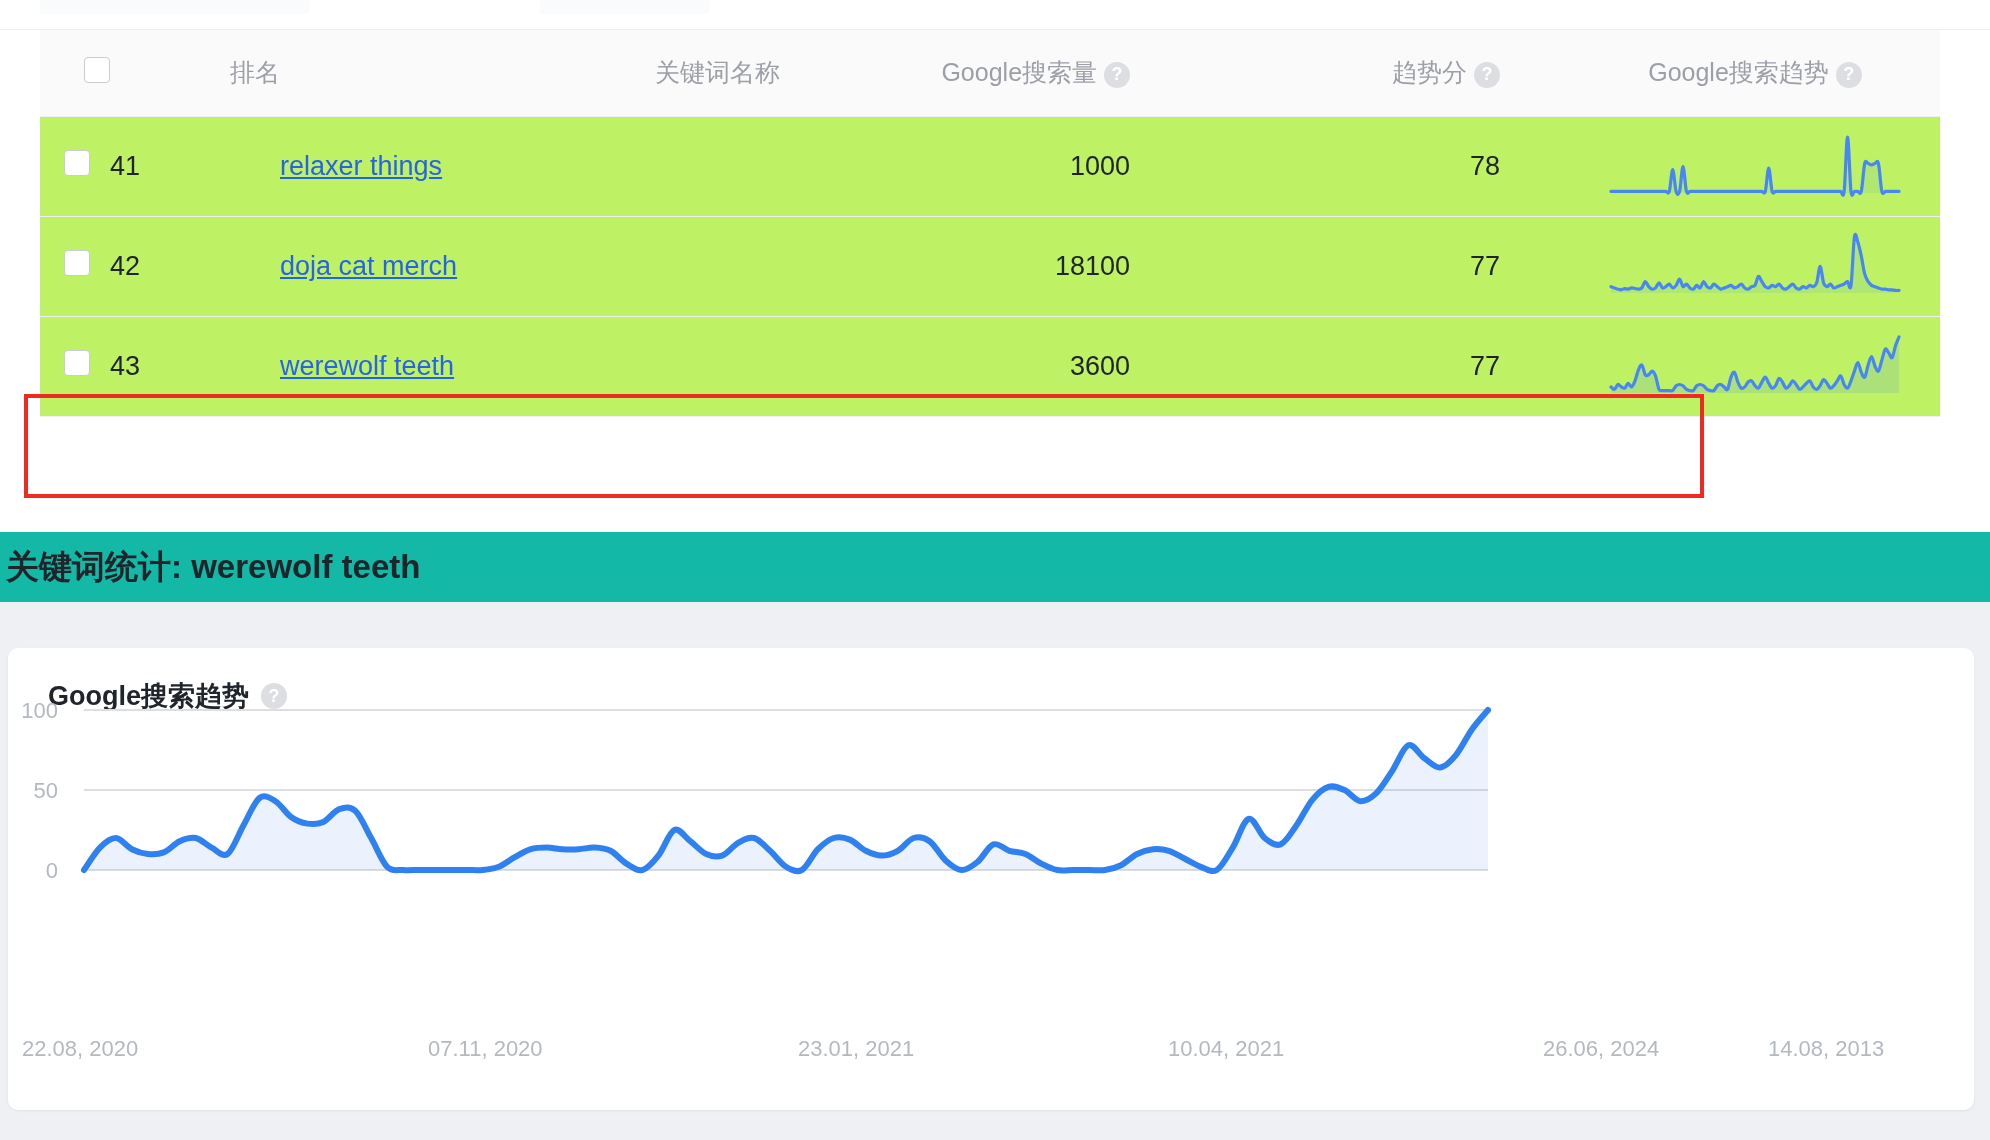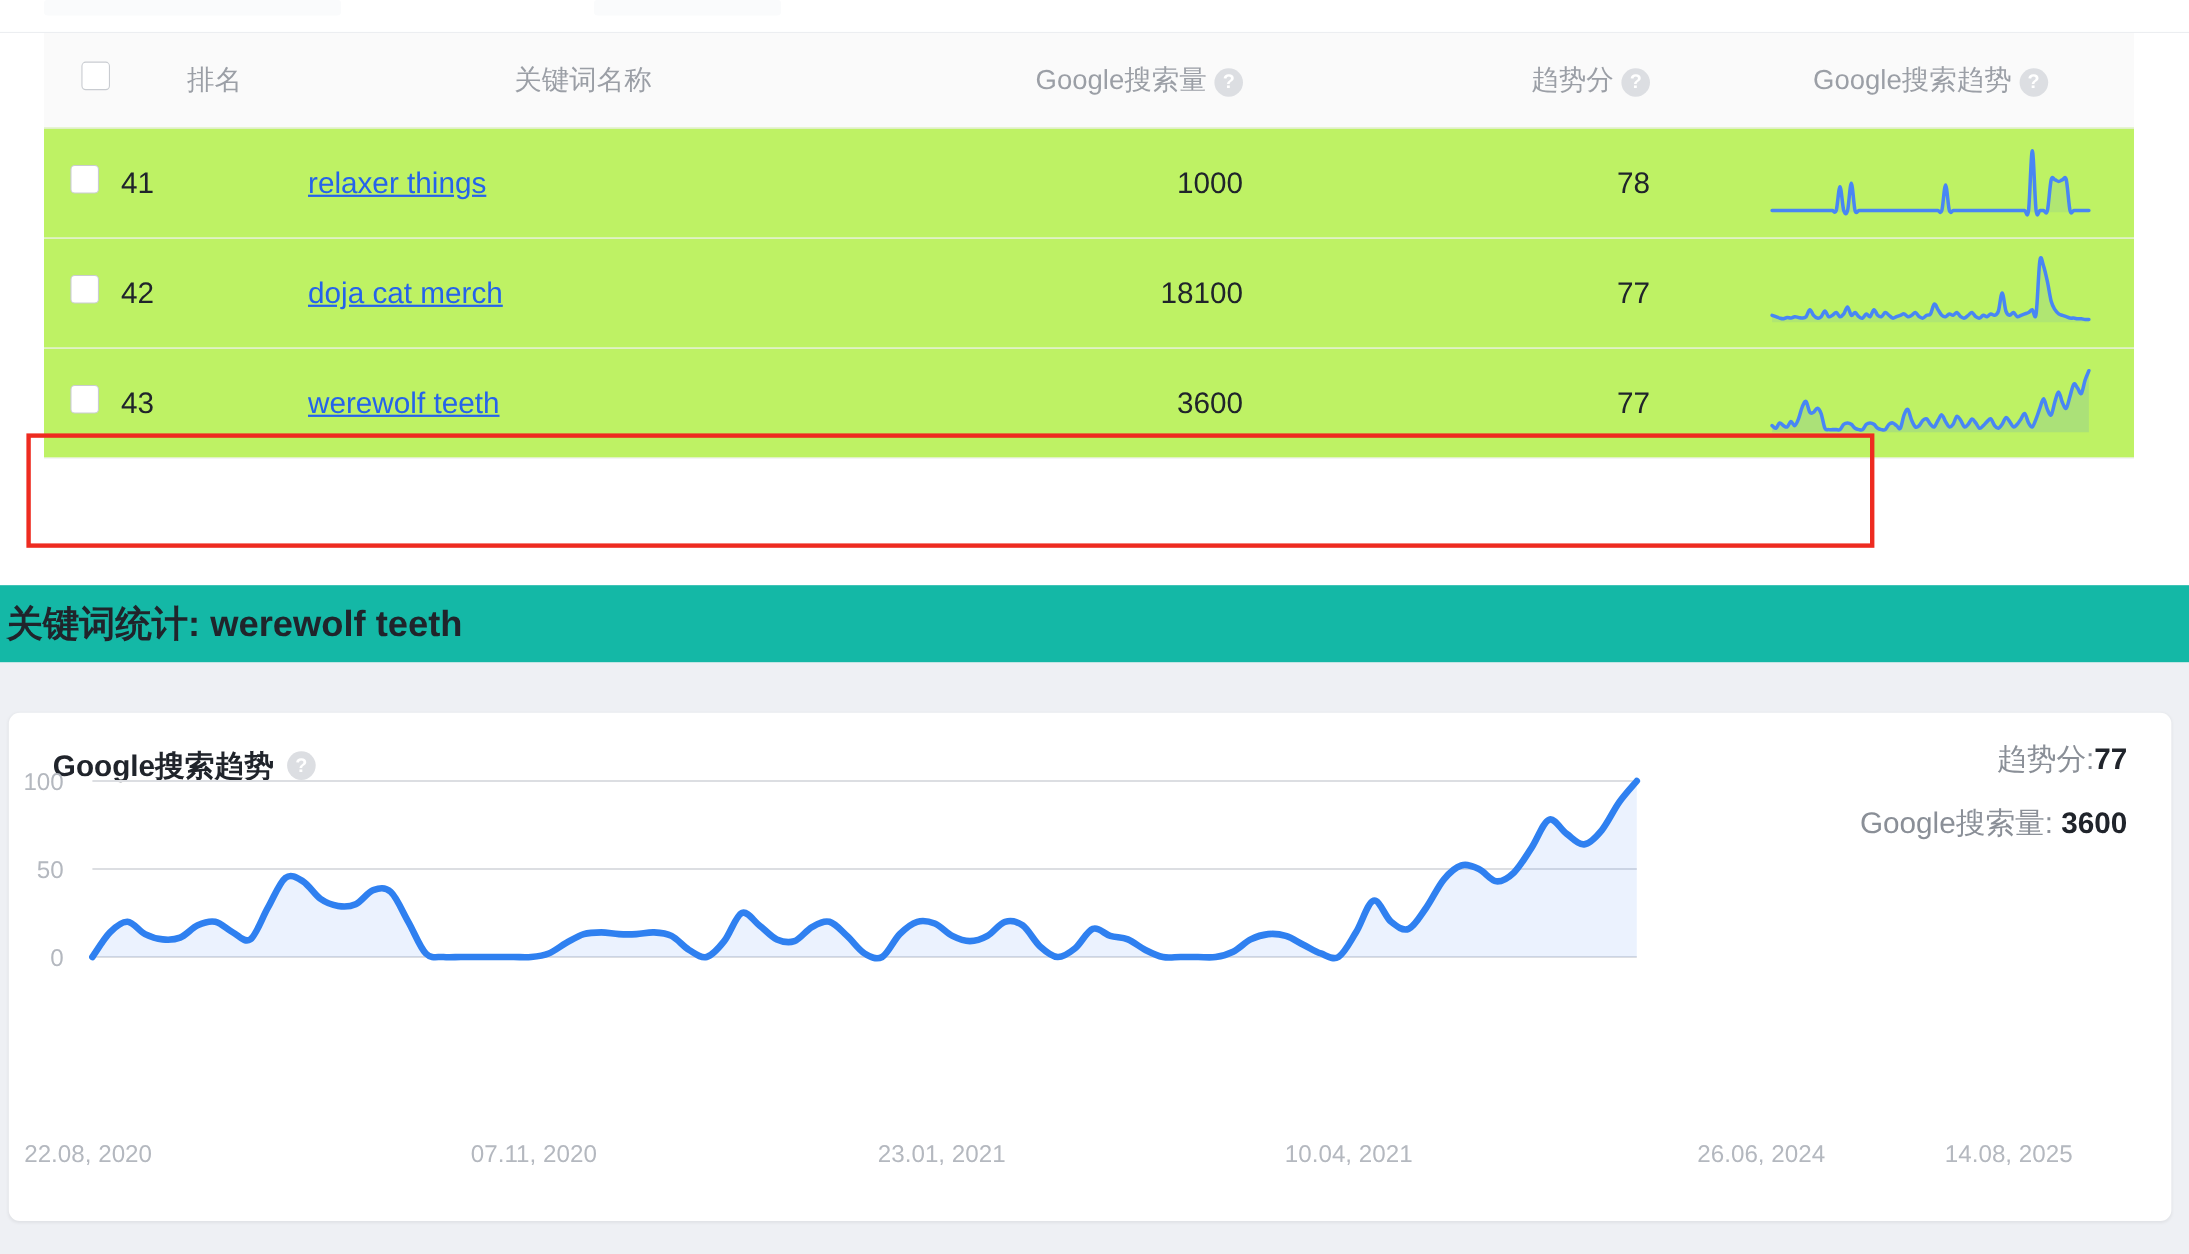--- a/index.html
+++ b/index.html
@@ -29,21 +29,21 @@
     background: #fafbfc; border-radius: 3px;
   }
 
   table.kw { position: absolute; left: 40px; top: 30px; width: 1900px; border-collapse: collapse; }
   table.kw thead th {
     background: #fafafa;
     height: 86px;
     font-size: 25px;
     font-weight: 400;
     color: #9b9fa6;
-    text-align: center;
+    text-align: right;
     vertical-align: middle;
     padding: 0;
     border-bottom: 1px solid #edeef0;
     white-space: nowrap;
   }
   .col-chk   { width: 70px;  padding-left: 24px !important; }
   .col-rank  { width: 170px; }
   .col-name  { width: 500px; }
   .col-vol   { width: 460px; text-align: right !important; padding-right: 110px !important; }
   .col-score { width: 330px; text-align: right !important; padding-right: 70px !important; }
@@ -226,38 +226,34 @@
 </div>
 
 <div class="card">
   <div class="card-head">
     <span class="ttl">
       <span>Google搜索趋势</span>
       <span class="qmark">?</span>
     </span>
   </div>
 
-  <div class="stats">
-    <div class="srow1"><span>趋势分:</span><b>77</b></div>
-    <div class="srow2"><span>Google搜索量: </span><b>3600</b></div>
-  </div>
 
   <div class="chart-area">
     <div class="ylabel" id="ylab0" style="left:-10px; top:210px;">0</div>
     <div class="ylabel" id="ylab1" style="left:-10px; top:130px;">50</div>
     <div class="ylabel" id="ylab2" style="left:-10px; top:50px;">100</div>
 
     <svg width="1966" height="462" viewBox="0 0 1966 462" style="position:absolute;left:0;top:0;">
       <line x1="76" y1="222" x2="1480" y2="222" stroke="#dcdee2" stroke-width="2"></line>
       <line x1="76" y1="142" x2="1480" y2="142" stroke="#dcdee2" stroke-width="2"></line>
       <line x1="76" y1="62" x2="1480" y2="62" stroke="#dcdee2" stroke-width="2"></line>
       <path id="main-area" fill="#3b82f6" fill-opacity="0.10" d="M76.00,222.00C78.66,218.27 86.64,204.93 91.95,199.60C97.27,194.27 102.59,189.73 107.91,190.00C113.23,190.27 118.55,198.53 123.86,201.20C129.18,203.87 134.50,205.47 139.82,206.00C145.14,206.53 150.45,206.53 155.77,204.40C161.09,202.27 166.41,195.60 171.73,193.20C177.05,190.80 182.36,188.93 187.68,190.00C193.00,191.07 198.32,196.93 203.64,199.60C208.95,202.27 214.27,209.73 219.59,206.00C224.91,202.27 230.23,186.53 235.55,177.20C240.86,167.87 246.18,154.00 251.50,150.00C256.82,146.00 262.14,150.00 267.45,153.20C272.77,156.40 278.09,165.47 283.41,169.20C288.73,172.93 294.05,174.80 299.36,175.60C304.68,176.40 310.00,176.40 315.32,174.00C320.64,171.60 325.95,163.07 331.27,161.20C336.59,159.33 341.91,158.00 347.23,162.80C352.55,167.60 357.86,180.67 363.18,190.00C368.50,199.33 373.82,213.47 379.14,218.80C384.45,224.13 389.77,221.47 395.09,222.00C400.41,222.53 405.73,222.00 411.05,222.00C416.36,222.00 421.68,222.00 427.00,222.00C432.32,222.00 437.64,222.00 442.95,222.00C448.27,222.00 453.59,222.00 458.91,222.00C464.23,222.00 469.55,222.53 474.86,222.00C480.18,221.47 485.50,220.93 490.82,218.80C496.14,216.67 501.45,212.13 506.77,209.20C512.09,206.27 517.41,202.80 522.73,201.20C528.05,199.60 533.36,199.60 538.68,199.60C544.00,199.60 549.32,200.93 554.64,201.20C559.95,201.47 565.27,201.47 570.59,201.20C575.91,200.93 581.23,199.33 586.55,199.60C591.86,199.87 597.18,200.13 602.50,202.80C607.82,205.47 613.14,212.40 618.45,215.60C623.77,218.80 629.09,223.33 634.41,222.00C639.73,220.67 645.05,214.27 650.36,207.60C655.68,200.93 661.00,184.40 666.32,182.00C671.64,179.60 676.95,189.20 682.27,193.20C687.59,197.20 692.91,203.60 698.23,206.00C703.55,208.40 708.86,209.47 714.18,207.60C719.50,205.73 724.82,197.73 730.14,194.80C735.45,191.87 740.77,188.67 746.09,190.00C751.41,191.33 756.73,198.00 762.05,202.80C767.36,207.60 772.68,215.60 778.00,218.80C783.32,222.00 788.64,224.93 793.95,222.00C799.27,219.07 804.59,206.53 809.91,201.20C815.23,195.87 820.55,191.60 825.86,190.00C831.18,188.40 836.50,189.47 841.82,191.60C847.14,193.73 852.45,200.13 857.77,202.80C863.09,205.47 868.41,207.60 873.73,207.60C879.05,207.60 884.36,205.73 889.68,202.80C895.00,199.87 900.32,191.60 905.64,190.00C910.95,188.40 916.27,189.47 921.59,193.20C926.91,196.93 932.23,207.60 937.55,212.40C942.86,217.20 948.18,221.73 953.50,222.00C958.82,222.27 964.14,218.27 969.45,214.00C974.77,209.73 980.09,198.27 985.41,196.40C990.73,194.53 996.05,201.20 1001.36,202.80C1006.68,204.40 1012.00,203.87 1017.32,206.00C1022.64,208.13 1027.95,212.93 1033.27,215.60C1038.59,218.27 1043.91,220.93 1049.23,222.00C1054.55,223.07 1059.86,222.00 1065.18,222.00C1070.50,222.00 1075.82,222.00 1081.14,222.00C1086.45,222.00 1091.77,222.80 1097.09,222.00C1102.41,221.20 1107.73,219.87 1113.05,217.20C1118.36,214.53 1123.68,208.67 1129.00,206.00C1134.32,203.33 1139.64,201.73 1144.95,201.20C1150.27,200.67 1155.59,201.20 1160.91,202.80C1166.23,204.40 1171.55,208.13 1176.86,210.80C1182.18,213.47 1187.50,216.93 1192.82,218.80C1198.14,220.67 1203.45,225.20 1208.77,222.00C1214.09,218.80 1219.41,208.13 1224.73,199.60C1230.05,191.07 1235.36,172.40 1240.68,170.80C1246.00,169.20 1251.32,185.73 1256.64,190.00C1261.95,194.27 1267.27,198.53 1272.59,196.40C1277.91,194.27 1283.23,184.67 1288.55,177.20C1293.86,169.73 1299.18,158.00 1304.50,151.60C1309.82,145.20 1315.14,140.40 1320.45,138.80C1325.77,137.20 1331.09,139.60 1336.41,142.00C1341.73,144.40 1347.05,152.67 1352.36,153.20C1357.68,153.73 1363.00,150.27 1368.32,145.20C1373.64,140.13 1378.95,130.80 1384.27,122.80C1389.59,114.80 1394.91,99.33 1400.23,97.20C1405.55,95.07 1410.86,106.27 1416.18,110.00C1421.50,113.73 1426.82,120.13 1432.14,119.60C1437.45,119.07 1442.77,113.20 1448.09,106.80C1453.41,100.40 1458.73,88.67 1464.05,81.20C1469.36,73.73 1477.34,65.20 1480.00,62.00L1480,222L76,222Z"></path>
       <path id="main-line" fill="none" stroke="#2f80f0" stroke-width="6" stroke-linejoin="round" stroke-linecap="round" d="M76.00,222.00C78.66,218.27 86.64,204.93 91.95,199.60C97.27,194.27 102.59,189.73 107.91,190.00C113.23,190.27 118.55,198.53 123.86,201.20C129.18,203.87 134.50,205.47 139.82,206.00C145.14,206.53 150.45,206.53 155.77,204.40C161.09,202.27 166.41,195.60 171.73,193.20C177.05,190.80 182.36,188.93 187.68,190.00C193.00,191.07 198.32,196.93 203.64,199.60C208.95,202.27 214.27,209.73 219.59,206.00C224.91,202.27 230.23,186.53 235.55,177.20C240.86,167.87 246.18,154.00 251.50,150.00C256.82,146.00 262.14,150.00 267.45,153.20C272.77,156.40 278.09,165.47 283.41,169.20C288.73,172.93 294.05,174.80 299.36,175.60C304.68,176.40 310.00,176.40 315.32,174.00C320.64,171.60 325.95,163.07 331.27,161.20C336.59,159.33 341.91,158.00 347.23,162.80C352.55,167.60 357.86,180.67 363.18,190.00C368.50,199.33 373.82,213.47 379.14,218.80C384.45,224.13 389.77,221.47 395.09,222.00C400.41,222.53 405.73,222.00 411.05,222.00C416.36,222.00 421.68,222.00 427.00,222.00C432.32,222.00 437.64,222.00 442.95,222.00C448.27,222.00 453.59,222.00 458.91,222.00C464.23,222.00 469.55,222.53 474.86,222.00C480.18,221.47 485.50,220.93 490.82,218.80C496.14,216.67 501.45,212.13 506.77,209.20C512.09,206.27 517.41,202.80 522.73,201.20C528.05,199.60 533.36,199.60 538.68,199.60C544.00,199.60 549.32,200.93 554.64,201.20C559.95,201.47 565.27,201.47 570.59,201.20C575.91,200.93 581.23,199.33 586.55,199.60C591.86,199.87 597.18,200.13 602.50,202.80C607.82,205.47 613.14,212.40 618.45,215.60C623.77,218.80 629.09,223.33 634.41,222.00C639.73,220.67 645.05,214.27 650.36,207.60C655.68,200.93 661.00,184.40 666.32,182.00C671.64,179.60 676.95,189.20 682.27,193.20C687.59,197.20 692.91,203.60 698.23,206.00C703.55,208.40 708.86,209.47 714.18,207.60C719.50,205.73 724.82,197.73 730.14,194.80C735.45,191.87 740.77,188.67 746.09,190.00C751.41,191.33 756.73,198.00 762.05,202.80C767.36,207.60 772.68,215.60 778.00,218.80C783.32,222.00 788.64,224.93 793.95,222.00C799.27,219.07 804.59,206.53 809.91,201.20C815.23,195.87 820.55,191.60 825.86,190.00C831.18,188.40 836.50,189.47 841.82,191.60C847.14,193.73 852.45,200.13 857.77,202.80C863.09,205.47 868.41,207.60 873.73,207.60C879.05,207.60 884.36,205.73 889.68,202.80C895.00,199.87 900.32,191.60 905.64,190.00C910.95,188.40 916.27,189.47 921.59,193.20C926.91,196.93 932.23,207.60 937.55,212.40C942.86,217.20 948.18,221.73 953.50,222.00C958.82,222.27 964.14,218.27 969.45,214.00C974.77,209.73 980.09,198.27 985.41,196.40C990.73,194.53 996.05,201.20 1001.36,202.80C1006.68,204.40 1012.00,203.87 1017.32,206.00C1022.64,208.13 1027.95,212.93 1033.27,215.60C1038.59,218.27 1043.91,220.93 1049.23,222.00C1054.55,223.07 1059.86,222.00 1065.18,222.00C1070.50,222.00 1075.82,222.00 1081.14,222.00C1086.45,222.00 1091.77,222.80 1097.09,222.00C1102.41,221.20 1107.73,219.87 1113.05,217.20C1118.36,214.53 1123.68,208.67 1129.00,206.00C1134.32,203.33 1139.64,201.73 1144.95,201.20C1150.27,200.67 1155.59,201.20 1160.91,202.80C1166.23,204.40 1171.55,208.13 1176.86,210.80C1182.18,213.47 1187.50,216.93 1192.82,218.80C1198.14,220.67 1203.45,225.20 1208.77,222.00C1214.09,218.80 1219.41,208.13 1224.73,199.60C1230.05,191.07 1235.36,172.40 1240.68,170.80C1246.00,169.20 1251.32,185.73 1256.64,190.00C1261.95,194.27 1267.27,198.53 1272.59,196.40C1277.91,194.27 1283.23,184.67 1288.55,177.20C1293.86,169.73 1299.18,158.00 1304.50,151.60C1309.82,145.20 1315.14,140.40 1320.45,138.80C1325.77,137.20 1331.09,139.60 1336.41,142.00C1341.73,144.40 1347.05,152.67 1352.36,153.20C1357.68,153.73 1363.00,150.27 1368.32,145.20C1373.64,140.13 1378.95,130.80 1384.27,122.80C1389.59,114.80 1394.91,99.33 1400.23,97.20C1405.55,95.07 1410.86,106.27 1416.18,110.00C1421.50,113.73 1426.82,120.13 1432.14,119.60C1437.45,119.07 1442.77,113.20 1448.09,106.80C1453.41,100.40 1458.73,88.67 1464.05,81.20C1469.36,73.73 1477.34,65.20 1480.00,62.00"></path>
     </svg>
 
     <div class="xlabel" id="xlab0" style="left:14px;">22.08, 2020</div>
     <div class="xlabel" id="xlab1" style="left:420px;">07.11, 2020</div>
     <div class="xlabel" id="xlab2" style="left:790px;">23.01, 2021</div>
     <div class="xlabel" id="xlab3" style="left:1160px;">10.04, 2021</div>
     <div class="xlabel" id="xlab4" style="left:1535px;">26.06, 2024</div>
-    <div class="xlabel" id="xlab5" style="left:1760px;">14.08, 2025</div>
+    <div class="xlabel" id="xlab5" style="left:1760px;">14.08, 2013</div>
   </div>
 </div>
 
 </body></html>

